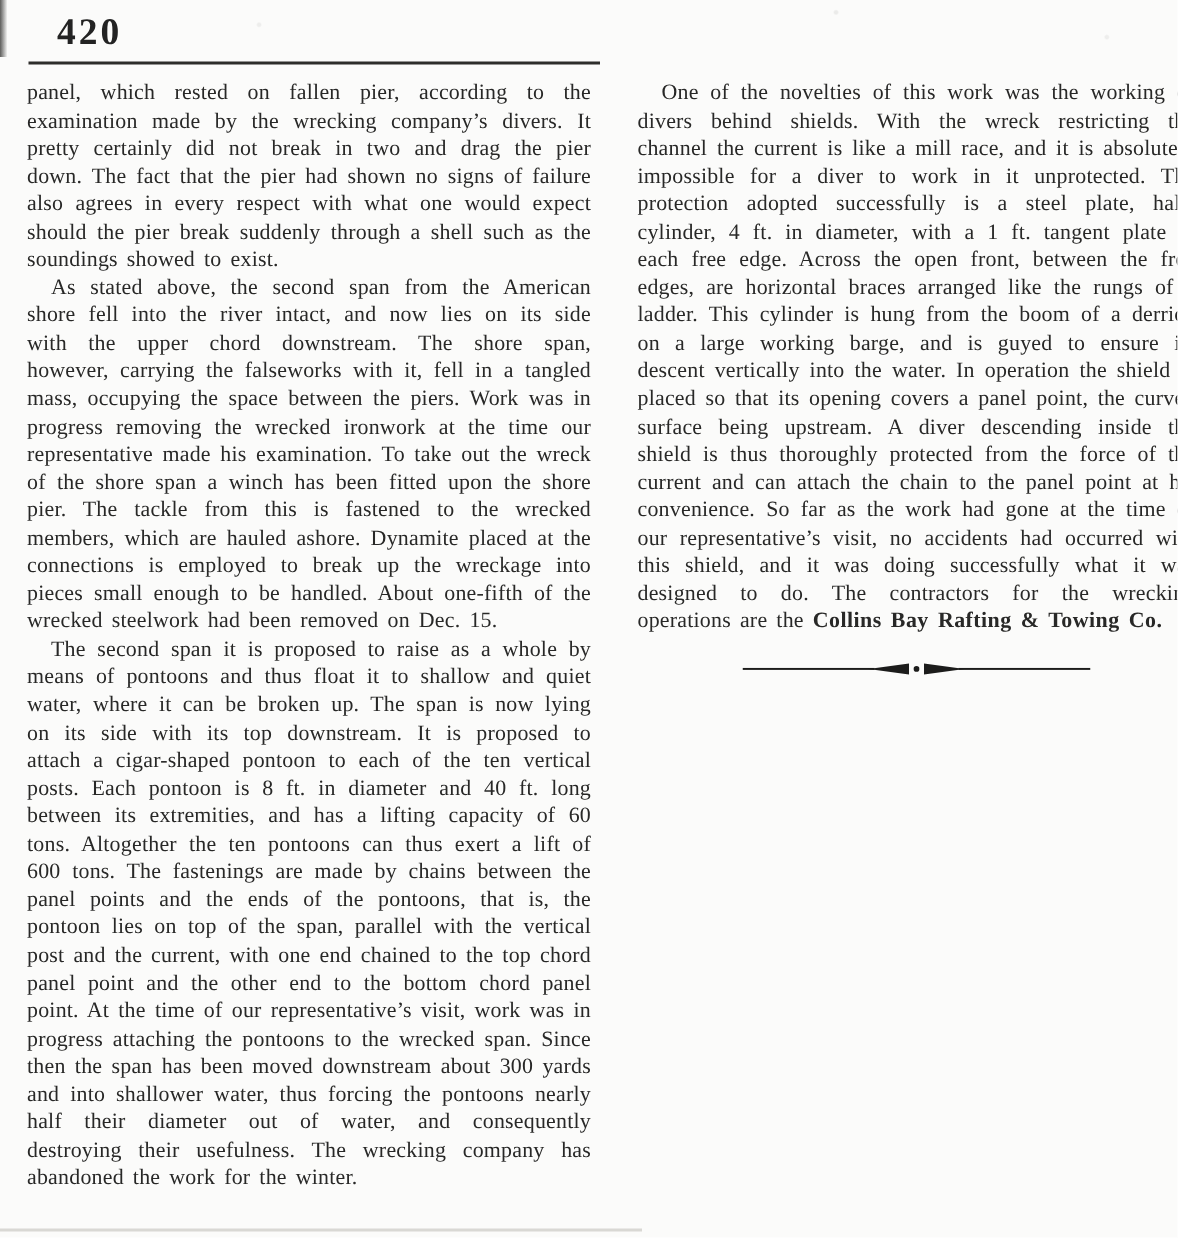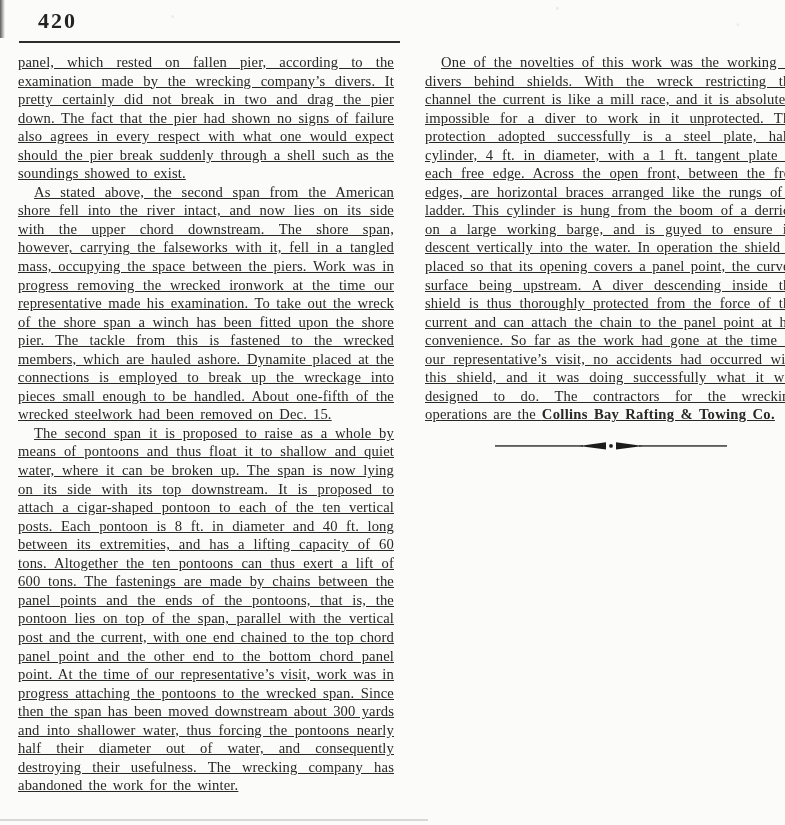--- a/index.html
+++ b/index.html
@@ -25,21 +25,21 @@
     left: 0;
     top: 0;
     width: 5px;
     height: 38px;
     background: linear-gradient(to right, rgba(40,40,38,0.75), rgba(40,40,38,0));
   }
   .page-number {
     position: absolute;
     left: 38px;
     top: 8px;
-    font-size: 22px;
+    font-size: 25px;
     font-weight: 600;
     letter-spacing: 2px;
     color: #232323;
   }
   .header-rule {
     position: absolute;
     left: 19px;
     top: 41px;
     width: 381px;
     height: 2px;
@@ -58,21 +58,20 @@
     width: 372px;
   }
   .column p {
     margin: 0;
     text-align: justify;
     font-size: 14.6px;
     line-height: 18.55px;
     word-spacing: 2.2px;
     letter-spacing: 0.15px;
     color: #282827;
-    text-decoration: underline;
   }
   .column p.indent {
     text-indent: 16px;
   }
   .company-name {
     font-weight: bold;
     letter-spacing: 0.3px;
   }
   .ornament {
     margin: 15px auto 0 auto;

